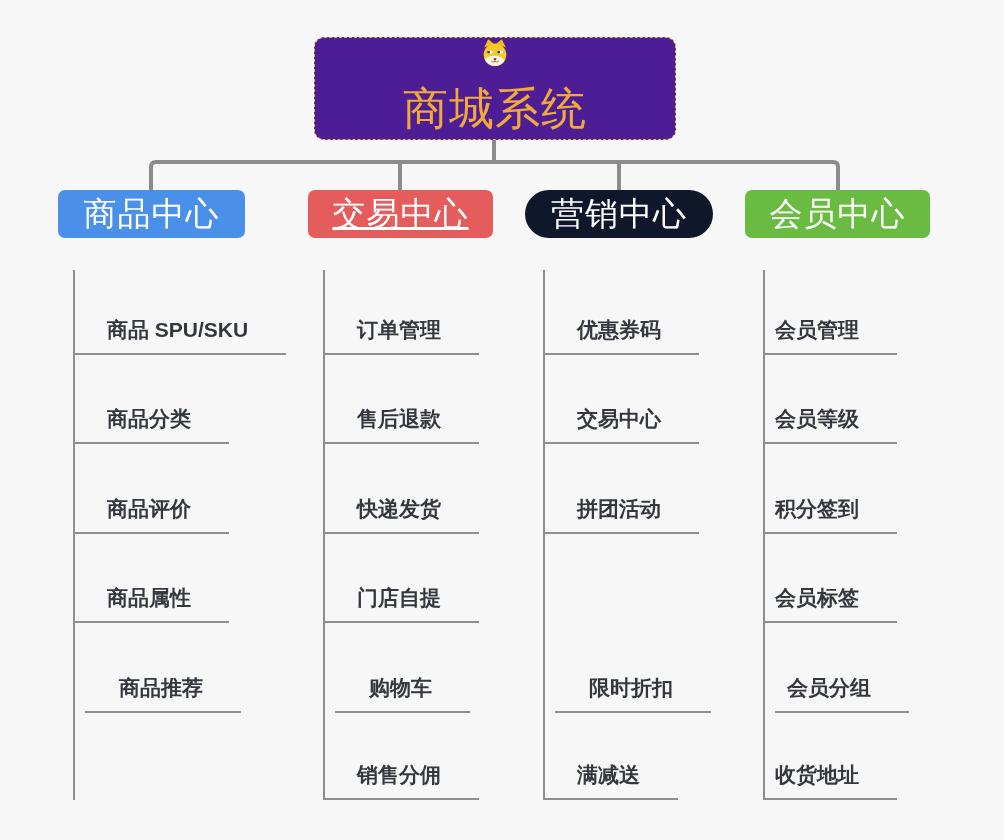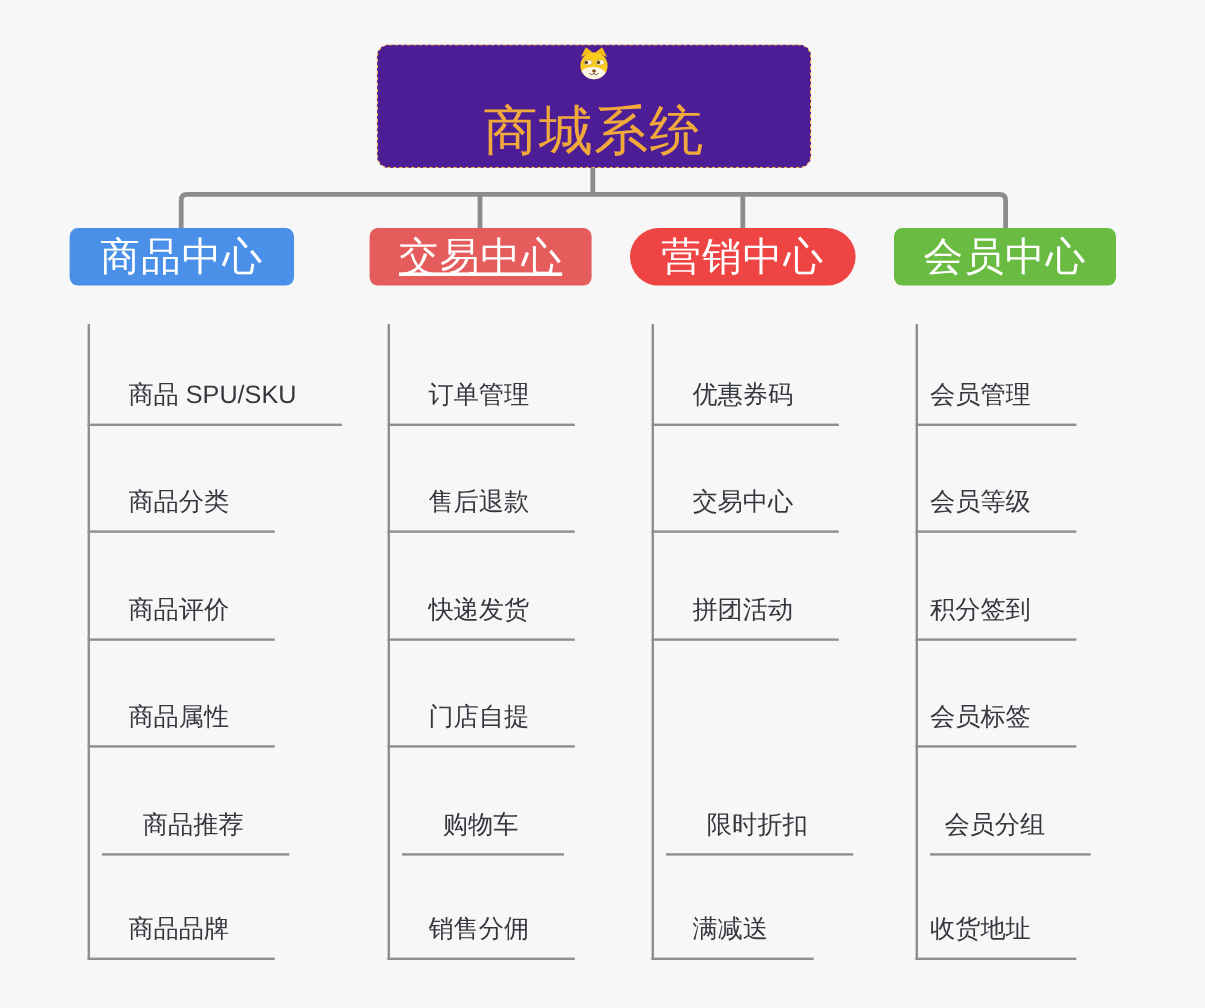--- a/index.html
+++ b/index.html
@@ -31,21 +31,21 @@
   .h2{left:525px;width:188px;}
   .h3{left:745px;width:185px;}
 
   
   .vline{position:absolute;top:270px;width:2px;height:530px;background:#8f8f8f;}
   .v0{left:73px;}.v1{left:323px;}.v2{left:543px;}.v3{left:763px;}
 
   
   .item{
     position:absolute;font-size:21px;line-height:30px;color:#34383e;
-    padding:0 38px 8px 34px;border-bottom:2px solid #8f8f8f;white-space:nowrap;
+    padding:0 38px 8px 34px;border-bottom:2px solid #8f8f8f;white-space:nowrap;font-weight:bold;
   }
   .c0{left:73px;}.c1{left:323px;}.c2{left:543px;}.c3{left:763px;padding-left:12px;}
   .r0{top:315px;}.r1{top:404px;}.r2{top:494px;}.r3{top:583px;}.r4{top:673px;margin-left:12px;}.r5{top:760px;}
 </style>
 </head>
 <body>
 
 <div class="canvas">
 
   <svg class="connectors" viewBox="0 0 1004 840" xmlns="http://www.w3.org/2000/svg">
@@ -74,34 +74,33 @@
       <rect x="37" y="28" width="6.5" height="6" rx="3" fill="#5f4012"></rect>
       <ellipse cx="32" cy="46.5" rx="3.4" ry="2.4" fill="#7a4a1e"></ellipse>
       <path d="M32 48.5 L32 51.5" stroke="#7a4a1e" stroke-width="1.6" fill="none" stroke-linecap="round"></path>
       <path d="M24 51.5 Q28 55.5 32 51.5 Q36 55.5 40 51.5" stroke="#7a4a1e" stroke-width="1.6" fill="none" stroke-linecap="round"></path>
     </svg>
     <span class="root-title">商城系统</span>
   </div>
 
   <div class="hdr h0" style="background: rgb(74, 144, 232);">商品中心</div>
   <div class="hdr h1" style="background: rgb(228, 92, 92); text-decoration: underline;">交易中心</div>
-  <div class="hdr h2" style="background: #ef4444; border-radius: 27px;">营销中心</div>
+  <div class="hdr h2" style="background: #0f172a; border-radius: 27px;">营销中心</div>
   <div class="hdr h3" style="background: rgb(106, 187, 65); text-align: right;">会员中心</div>
 
   <div class="vline v0"></div>
   <div class="vline v1"></div>
   <div class="vline v2"></div>
   <div class="vline v3"></div>
 
   <div class="item c0 r0">商品 SPU/SKU</div>
   <div class="item c0 r1">商品分类</div>
   <div class="item c0 r2">商品评价</div>
   <div class="item c0 r3">商品属性</div>
   <div class="item c0 r4">商品推荐</div>
-  <div class="item c0 r5">商品品牌</div>
 
   <div class="item c1 r0">订单管理</div>
   <div class="item c1 r1">售后退款</div>
   <div class="item c1 r2">快递发货</div>
   <div class="item c1 r3">门店自提</div>
   <div class="item c1 r4">购物车</div>
   <div class="item c1 r5">销售分佣</div>
 
   <div class="item c2 r0">优惠券码</div>
   <div class="item c2 r1">交易中心</div>

